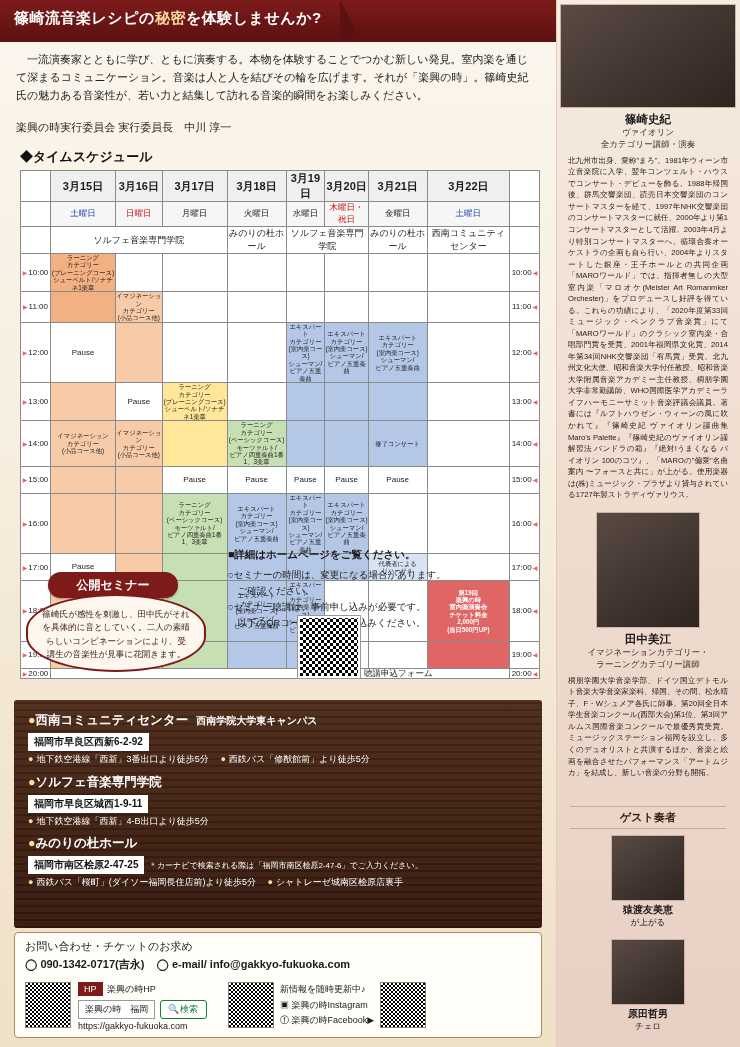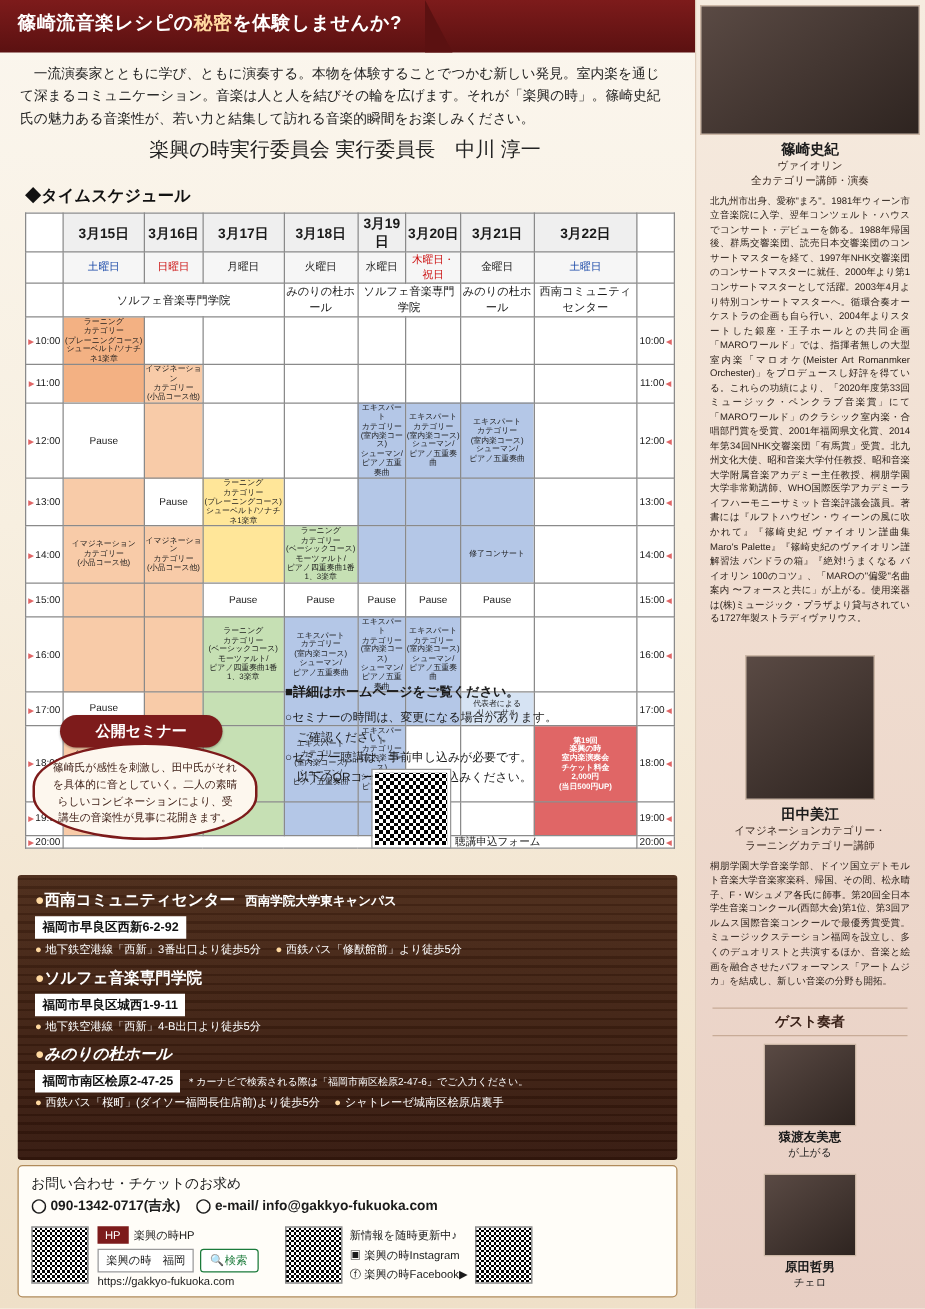--- a/index.html
+++ b/index.html
@@ -41,21 +41,21 @@
   .header-banner .txt .accent { color:#ffd9a0; }
   .banner-tail {
     position:absolute; left:340px; top:0; width:0; height:0;
     border-top:42px solid transparent;
     border-left:22px solid #5b1111;
   }
   .lead {
     position:absolute; left:16px; top:50px; width:520px;
     font-size:11px; line-height:1.65; color:#222;
   }
-  .lead .sig { display:block; text-align:center; margin-top:4px; font-size:16px;}
+  .lead .sig { display:block; text-align:left; margin-top:14px; font-size:11px;}
 
   
   .sched-wrap {
     position:absolute; left:20px; top:148px; width:528px;
   }
   .sched-title {
     font-size:13px; font-weight:bold; color:#111; margin-bottom:4px;
   }
   table.sched { border-collapse:collapse; width:520px; font-size:7.5px; background:#fff;}
   table.sched td, table.sched th { border:1px solid #8a8a8a; padding:0; text-align:center; vertical-align:middle;}
@@ -448,21 +448,21 @@
     </div>
     
     <div class="v-title" style="margin-top:7px;">
       <span class="dot">●</span><span>ソルフェ音楽専門学院</span>
     </div>
     <div class="v-addr">福岡市早良区城西1-9-11</div>
     <div class="v-access">
       <span class="b">地下鉄空港線「西新」4-B出口より徒歩5分</span>
     </div>
     
-    <div class="v-title" style="margin-top:7px;font-style:italic;">
+    <div class="v-title" style="margin-top:7px;">
       <span class="dot">●</span><span>みのりの杜ホール</span>
     </div>
     <div>
       <span class="v-addr">福岡市南区桧原2-47-25</span>
       <span class="v-note">＊カーナビで検索される際は「福岡市南区桧原2-47-6」でご入力ください。</span>
     </div>
     <div class="v-access">
       <span class="b">西鉄バス「桜町」(ダイソー福岡長住店前)より徒歩5分</span>　
       <span class="b">シャトレーゼ城南区桧原店裏手</span>
     </div>
@@ -509,21 +509,21 @@
   </div>
 
   <div style="position:absolute;left:560px;top:4px;width:176px;">
     <div class="photo" style="width:176px;height:104px;"></div>
     <div class="r-name">篠崎史紀</div>
     <div class="r-role" style="white-space:pre-line;">ヴァイオリン
 全カテゴリー講師・演奏</div>
     <div class="r-bio" style="margin-top:4px;">北九州市出身、愛称"まろ"。1981年ウィーン市立音楽院に入学、翌年コンツェルト・ハウスでコンサート・デビューを飾る。1988年帰国後、群馬交響楽団、読売日本交響楽団のコンサートマスターを経て、1997年NHK交響楽団のコンサートマスターに就任、2000年より第1コンサートマスターとして活躍。2003年4月より特別コンサートマスターへ。循環合奏オーケストラの企画も自ら行い、2004年よりスタートした銀座・王子ホールとの共同企画「MAROワールド」では、指揮者無しの大型室内楽「マロオケ(Meister Art Romanmker Orchester)」をプロデュースし好評を得ている。これらの功績により、「2020年度第33回ミュージック・ペンクラブ音楽賞」にて「MAROワールド」のクラシック室内楽・合唱部門賞を受賞、2001年福岡県文化賞、2014年第34回NHK交響楽団「有馬賞」受賞。北九州文化大使、昭和音楽大学付任教授、昭和音楽大学附属音楽アカデミー主任教授、桐朋学園大学非常勤講師、WHO国際医学アカデミーライフハーモニーサミット音楽評議会議員。著書には『ルフトハウゼン・ウィーンの風に吹かれて』『篠崎史紀 ヴァイオリン謹曲集 Maro's Palette』『篠崎史紀のヴァイオリン謹解習法 バンドラの箱』『絶対!うまくなる バイオリン 100のコツ』、「MAROの"偏愛"名曲案内 〜フォースと共に」が上がる。使用楽器は(株)ミュージック・プラザより貸与されている1727年製ストラディヴァリウス。</div>
   </div>
 
-  <div style="position:absolute;left:560px;top:524px;width:176px;">
+  <div style="position:absolute;left:560px;top:512px;width:176px;">
     <div class="photo" style="width:104px;height:116px;margin:0 auto;"></div>
     <div class="r-name">田中美江</div>
     <div class="r-role" style="white-space:pre-line;">イマジネーションカテゴリー・
 ラーニングカテゴリー講師</div>
     <div class="r-bio" style="margin-top:4px;">桐朋学園大学音楽学部、ドイツ国立デトモルト音楽大学音楽家楽科、帰国、その間、松永晴子、F・Wシュメア各氏に師事。第20回全日本学生音楽コンクール(西部大会)第1位、第3回アルムス国際音楽コンクールで最優秀賞受賞。ミュージックステーション福岡を設立し、多くのデュオリストと共演するほか、音楽と絵画を融合させたパフォーマンス「アートムジカ」を結成し、新しい音楽の分野も開拓。</div>
   </div>
 
   <div style="position:absolute;left:560px;top:800px;width:176px;">
     <div class="r-guest-hd">ゲスト奏者</div>
     <div class="guest" style="margin-top:6px;">

